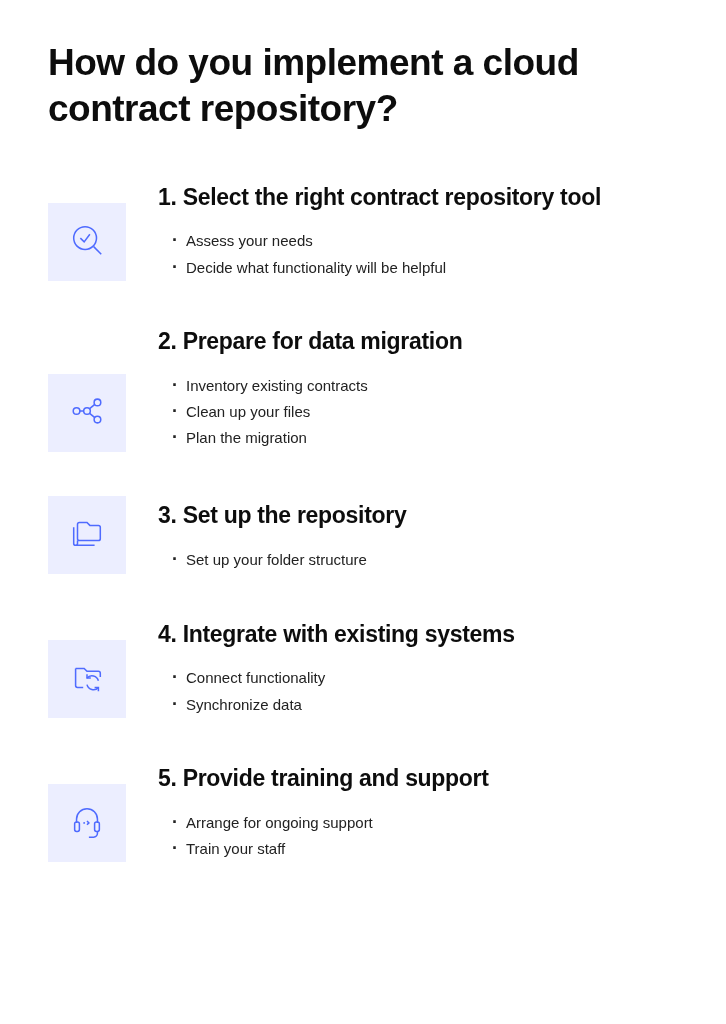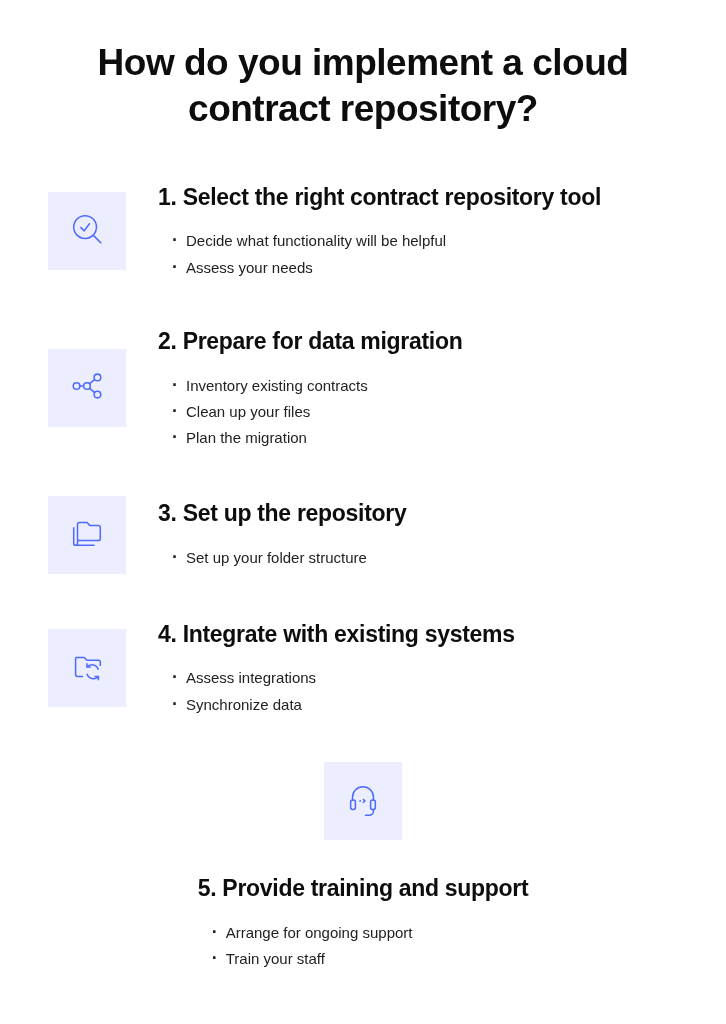--- a/index.html
+++ b/index.html
@@ -14,31 +14,29 @@
     padding: 40px 48px 40px 48px;
     color: #1a1a1a;
   }
   .page-title {
     font-size: 37px;
     font-weight: 700;
     line-height: 1.25;
     letter-spacing: -0.5px;
     margin-bottom: 48px;
     color: #0d0d0d;
-    text-align: center;
   }
   .step {
     display: flex;
-    align-items: center;
+    align-items: flex-end;
     gap: 32px;
     margin-bottom: 44px;
   }
   .step:last-child {
     margin-bottom: 0;
-    flex-direction: column;
   }
   .icon-box {
     flex-shrink: 0;
     width: 78px;
     height: 78px;
     background: #eceeff;
     display: flex;
     align-items: center;
     justify-content: center;
   }
@@ -94,22 +92,22 @@
       <svg viewBox="0 0 40 40">
         <circle cx="18" cy="18" r="12"></circle>
         <line x1="27" y1="27" x2="35" y2="35"></line>
         <polyline points="13,18 17,22 23,14"></polyline>
       </svg>
     </span>
   </div>
   <div class="step-content">
     <h2 class="step-heading">1. Select the right contract repository tool</h2>
     <ul class="step-list">
+      <li>Assess your needs</li>
       <li>Decide what functionality will be helpful</li>
-      <li>Assess your needs</li>
     </ul>
   </div>
 </div>
 
 <div class="step">
   <div class="icon-box">
     <span>
       <svg viewBox="0 0 40 40">
         <circle cx="9" cy="20" r="3.5"></circle>
         <circle cx="20" cy="20" r="3.5"></circle>
@@ -157,21 +155,21 @@
         <path d="M32 24 a7 7 0 0 0 -12 -3"></path>
         <polyline points="20,17 20,21 24,21"></polyline>
         <path d="M20 28 a7 7 0 0 0 12 3"></path>
         <polyline points="32,35 32,31 28,31"></polyline>
       </svg>
     </span>
   </div>
   <div class="step-content">
     <h2 class="step-heading">4. Integrate with existing systems</h2>
     <ul class="step-list">
-      <li>Assess integrations</li>
+      <li>Connect functionality</li>
       <li>Synchronize data</li>
     </ul>
   </div>
 </div>
 
 <div class="step">
   <div class="icon-box">
     <span>
       <svg viewBox="0 0 40 40">
         <path d="M9 22 v-4 a11 11 0 0 1 22 0 v4"></path>

